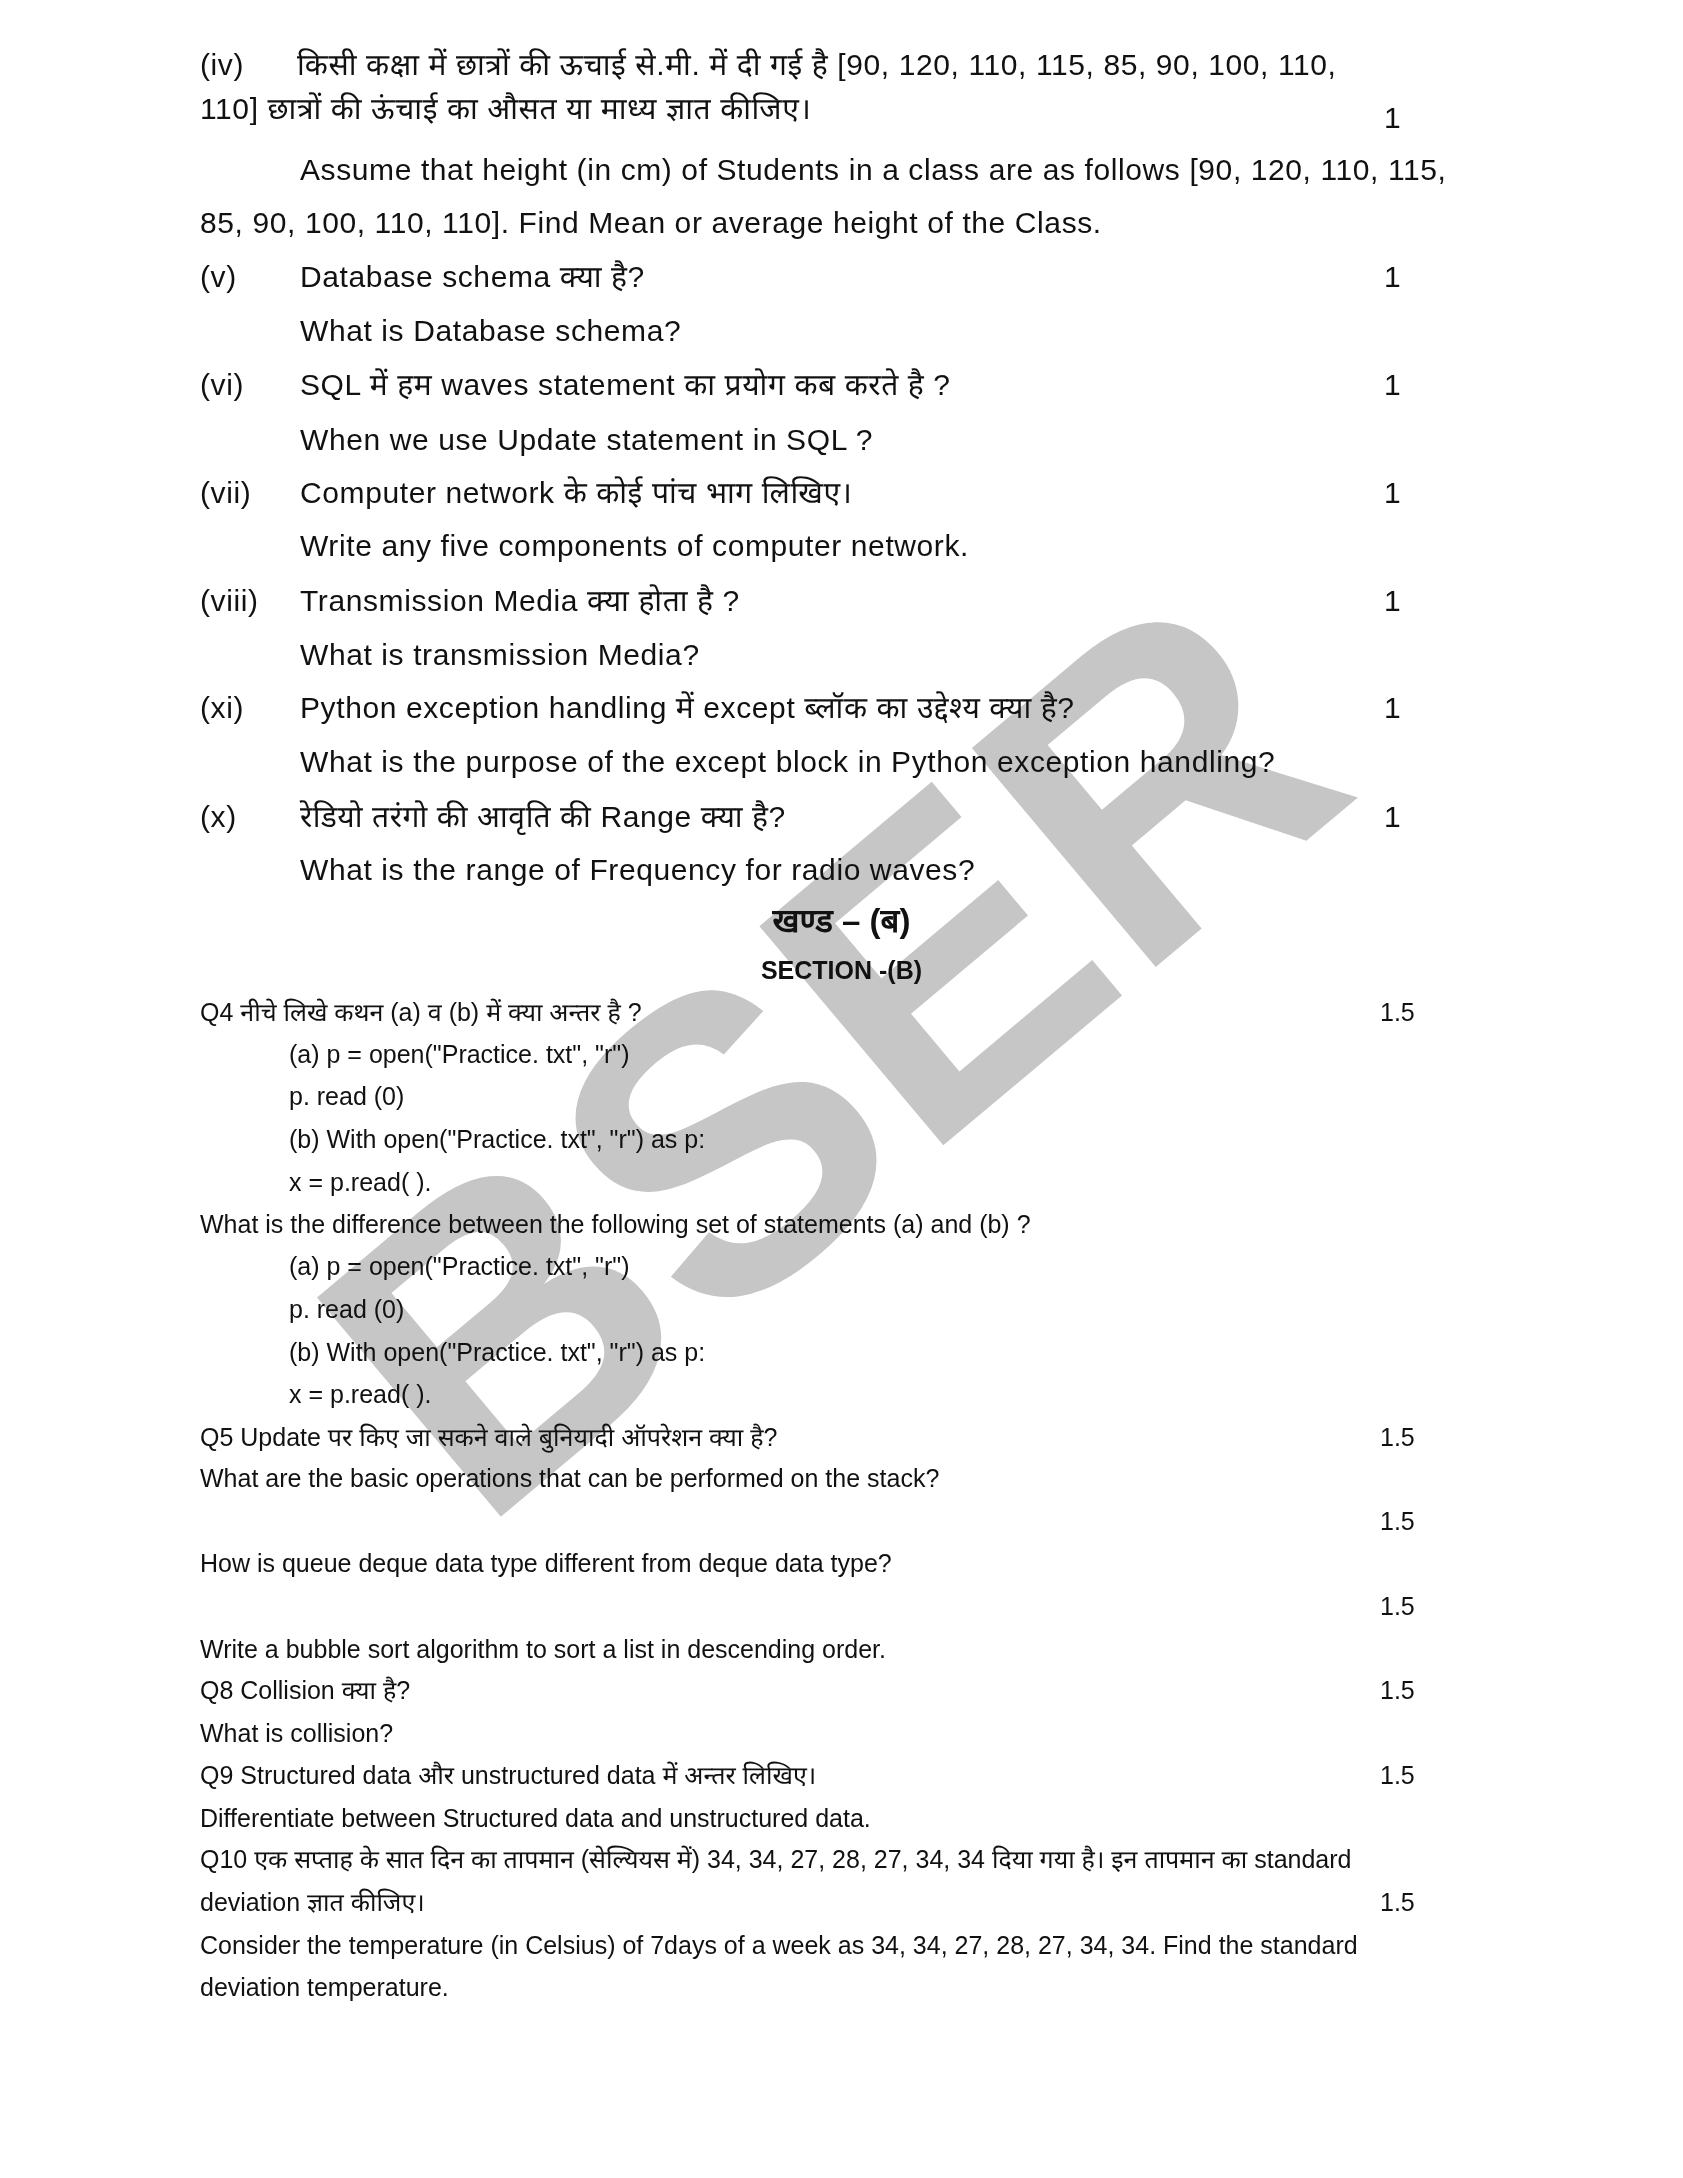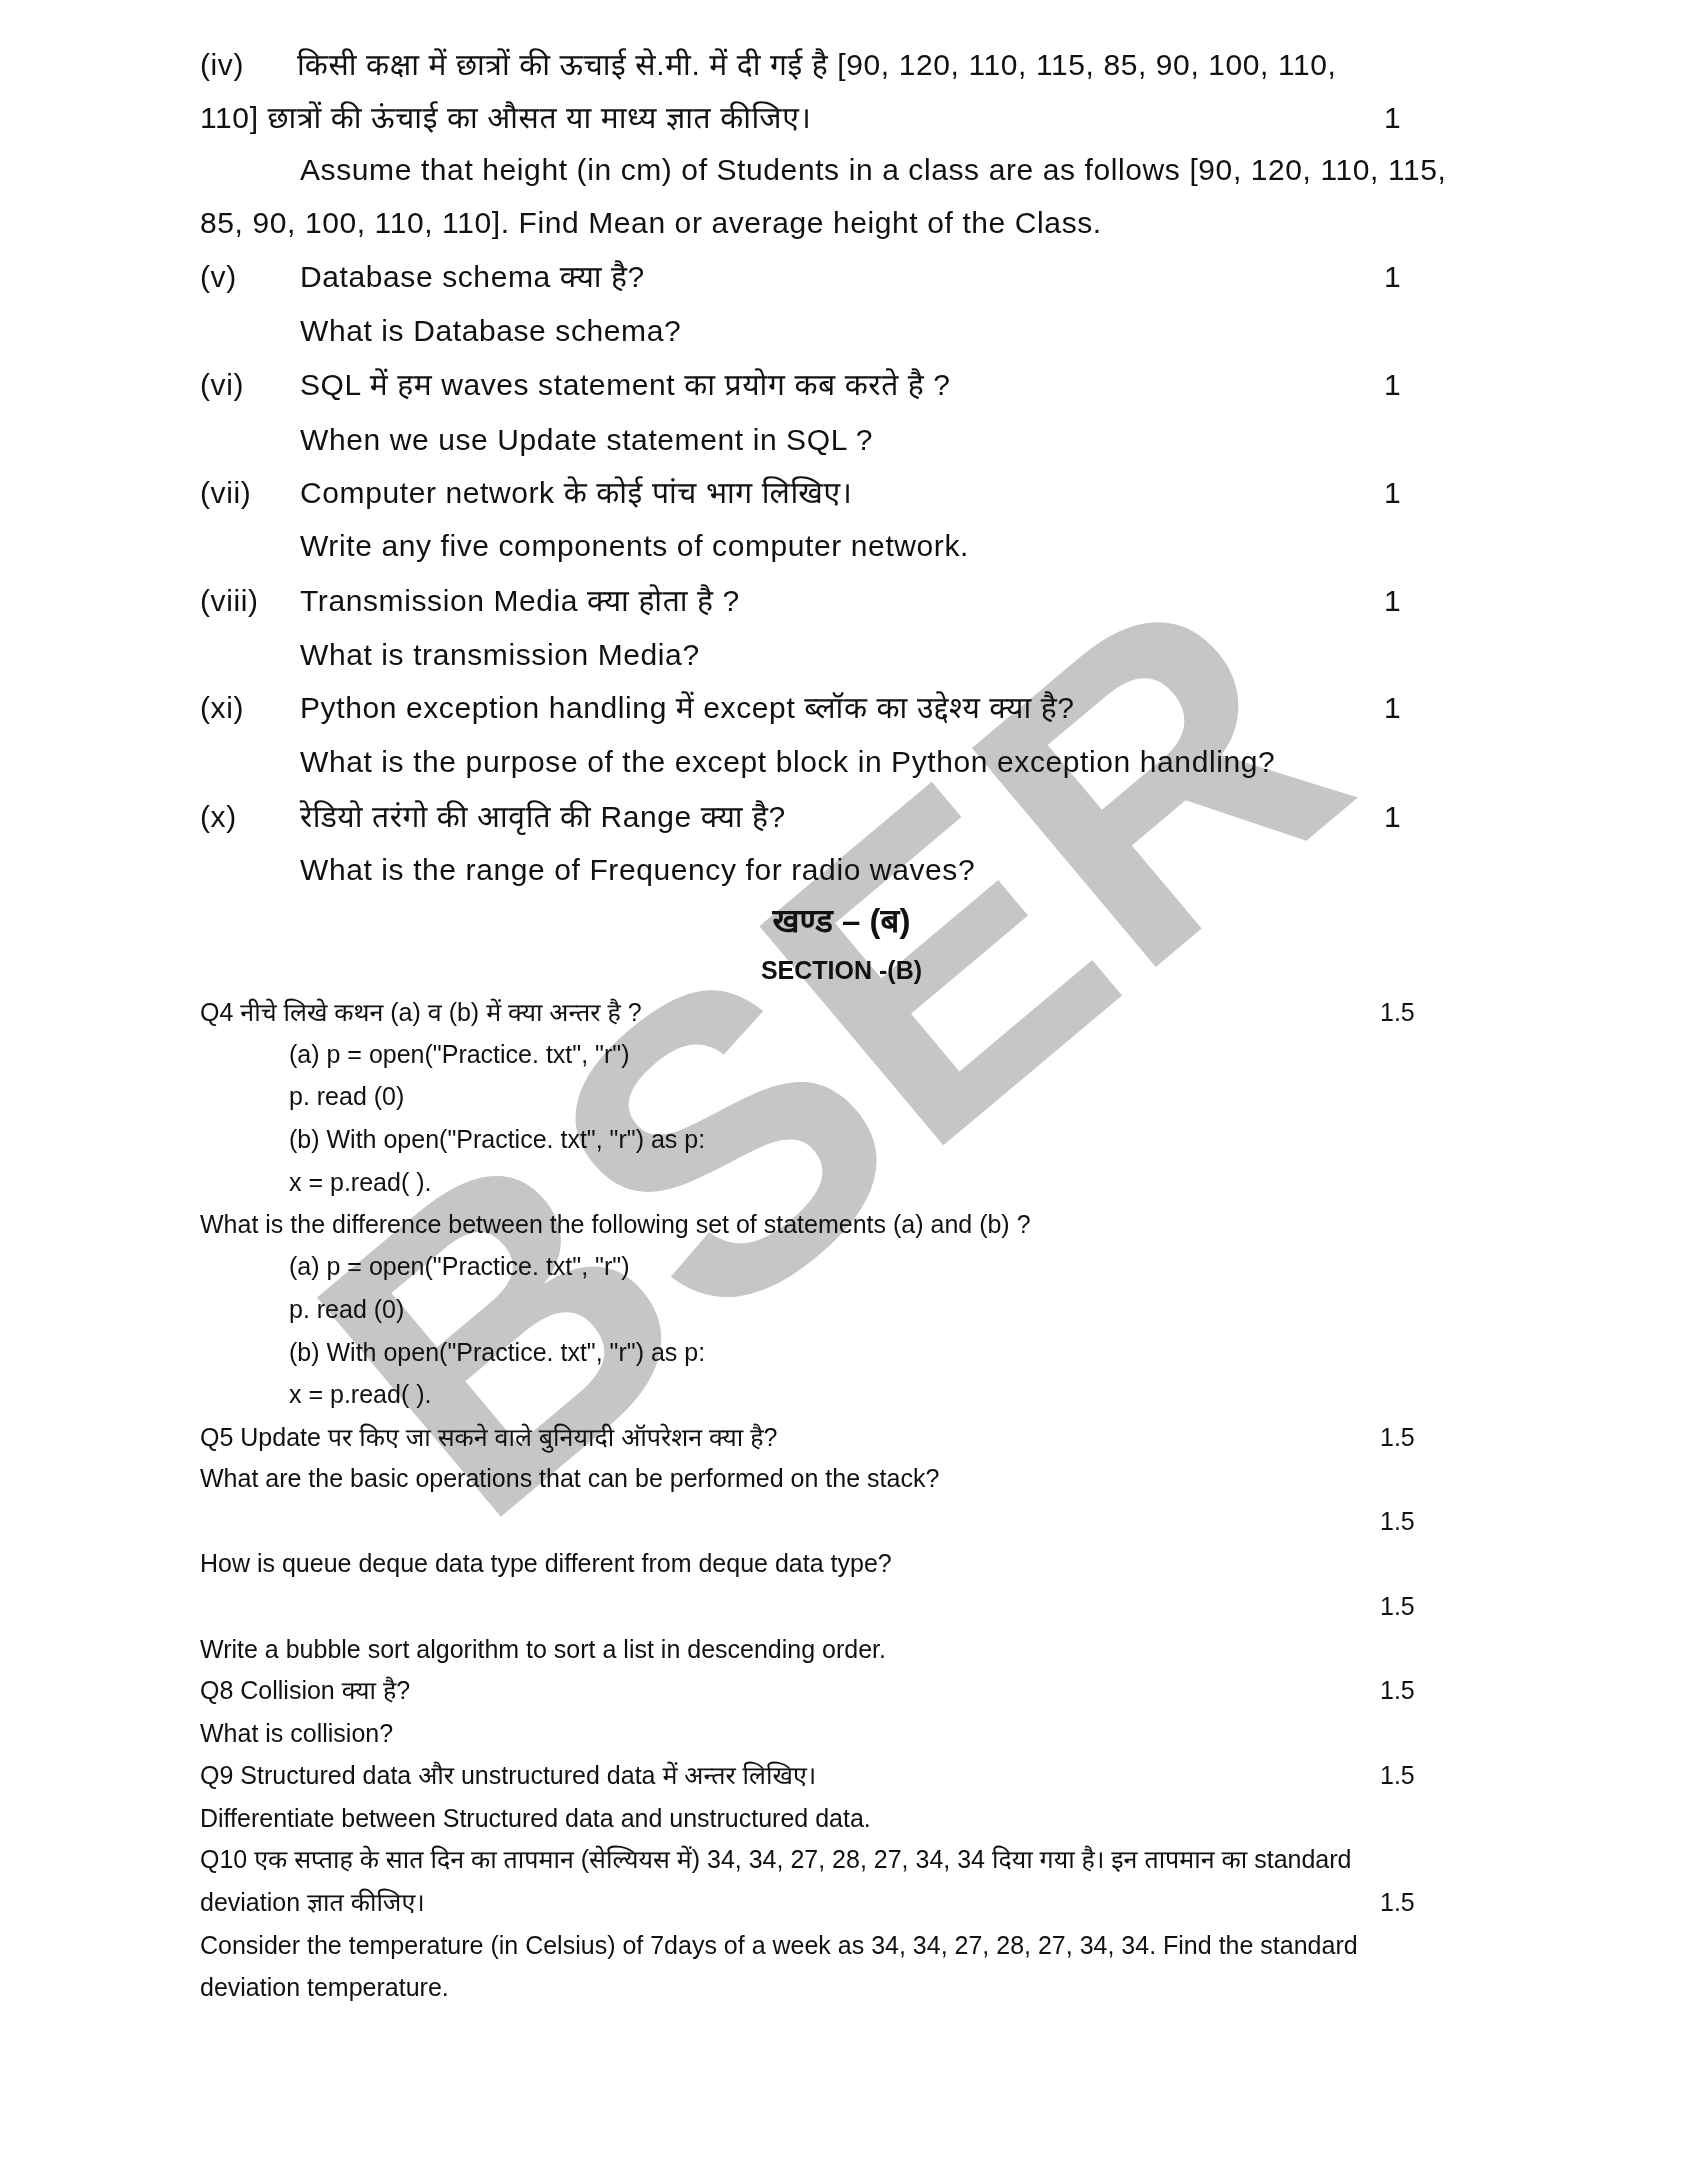--- a/index.html
+++ b/index.html
@@ -24,21 +24,21 @@
 <body>
 
 <div class="page">
 
   <svg class="watermark" width="1683" height="2178" viewBox="0 0 1700 2200">
     <text x="0" y="0" transform="translate(860,1090) rotate(-40)" text-anchor="middle" dominant-baseline="middle" font-family="Liberation Sans, sans-serif" font-size="420" font-weight="bold" fill="#c6c6c6">BSER</text>
   </svg>
 
   <div class="ln a num" style="top:50px">(iv)</div>
   <div class="ln a" style="top:50px; left:297px">किसी कक्षा में छात्रों की ऊचाई से.मी. में दी गई है [90, 120, 110, 115, 85, 90, 100, 110,</div>
-  <div class="ln a" style="top:103px; left:200px">110] छात्रों की ऊंचाई का औसत या माध्य ज्ञात कीजिए।</div>
+  <div class="ln a" style="top:94px; left:200px">110] छात्रों की ऊंचाई का औसत या माध्य ज्ञात कीजिए।</div>
   <div class="mk" style="top:103px">1</div>
   <div class="ln a q" style="top:155px">Assume that height (in cm) of Students in a class are as follows [90, 120, 110, 115,</div>
   <div class="ln a" style="top:208px; left:200px">85, 90, 100, 110, 110]. Find Mean or average height of the Class.</div>
 
   <div class="ln a num" style="top:262px">(v)</div>
   <div class="ln a q" style="top:262px">Database schema क्या है?</div>
   <div class="mk" style="top:262px">1</div>
   <div class="ln a q" style="top:316px">What is Database schema?</div>
 
   <div class="ln a num" style="top:370px">(vi)</div>

